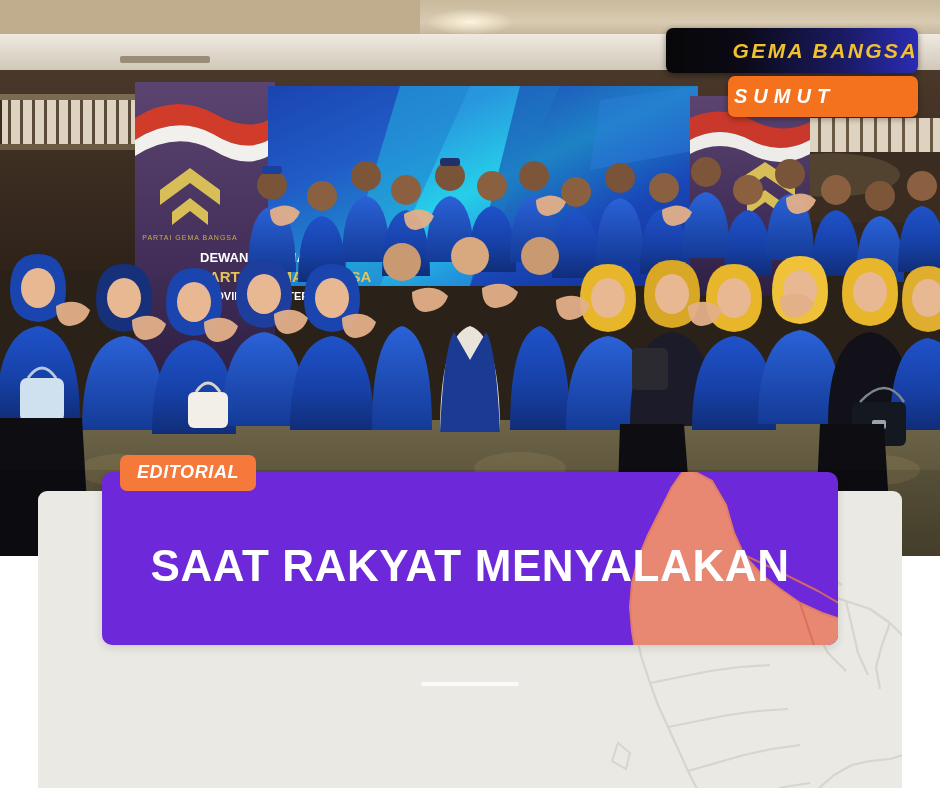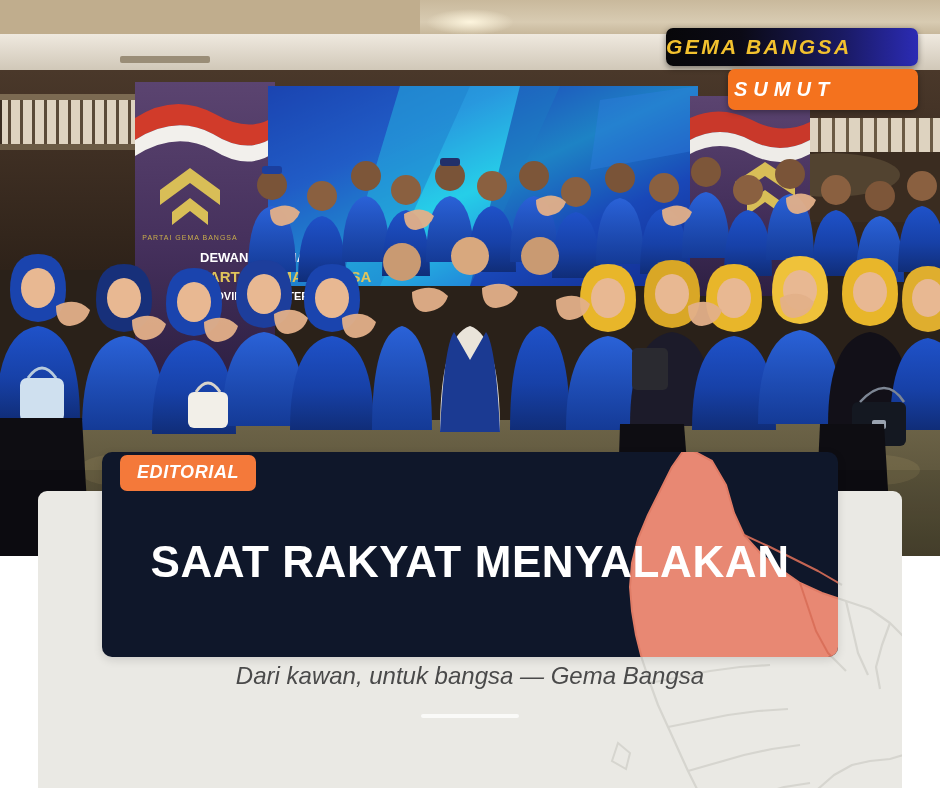--- a/index.html
+++ b/index.html
@@ -27,22 +27,22 @@
   #photo svg { display:block; width:940px; height:556px; }
 
   
   #brand-badge {
     position:absolute; left:666px; top:28px;
     width:252px; z-index:40;
   }
   .brand-row1 {
     background:linear-gradient(90deg,#070709 0%, #0b0a16 30%, #1a1a63 70%, #2b2bb4 100%);
     border-radius:7px;
-    height:38px;
-    display:flex; align-items:center; justify-content:flex-start;
+    height:45px;
+    display:flex; align-items:center; justify-content:flex-end;
     box-shadow:0 2px 6px rgba(0,0,0,.45);
   }
   .brand-row1 span {
     color:#F2C12E;
     font-size:21px;
     font-weight:bold;
     font-style:italic;
     letter-spacing:2.4px;
     white-space:nowrap;
   }
@@ -81,23 +81,23 @@
   }
   #light-card .mapwrap svg {
     position:absolute;
     left:556px; top:-48px;
     width:420px; height:430px;
   }
 
   
   #red-banner {
     position:absolute;
-    left:102px; top:452px;
-    width:736px; height:205px;
-    background:#0f172a;
+    left:102px; top:472px;
+    width:736px; height:173px;
+    background:#6d28d9;
     border-radius:10px;
     overflow:hidden;
     z-index:30;
     box-shadow:0 3px 10px rgba(0,0,0,.12);
   }
   #red-banner .mapwrap {
     position:absolute; inset:0;
     overflow:hidden;
     opacity:1;
   }
@@ -597,17 +597,16 @@
     <div class="bannertext">
       <div id="title-line1">SAAT RAKYAT MENYALAKAN</div>
     </div>
   </div>
 
   <div id="editorial-pill">
     <span>EDITORIAL</span>
   </div>
 
   <div id="subtitle-block">
-    <div class="sline">Dari kawan, untuk bangsa — Gema Bangsa</div>
     <div id="rule"></div>
   </div>
 
 </div>
 
 </body></html>

